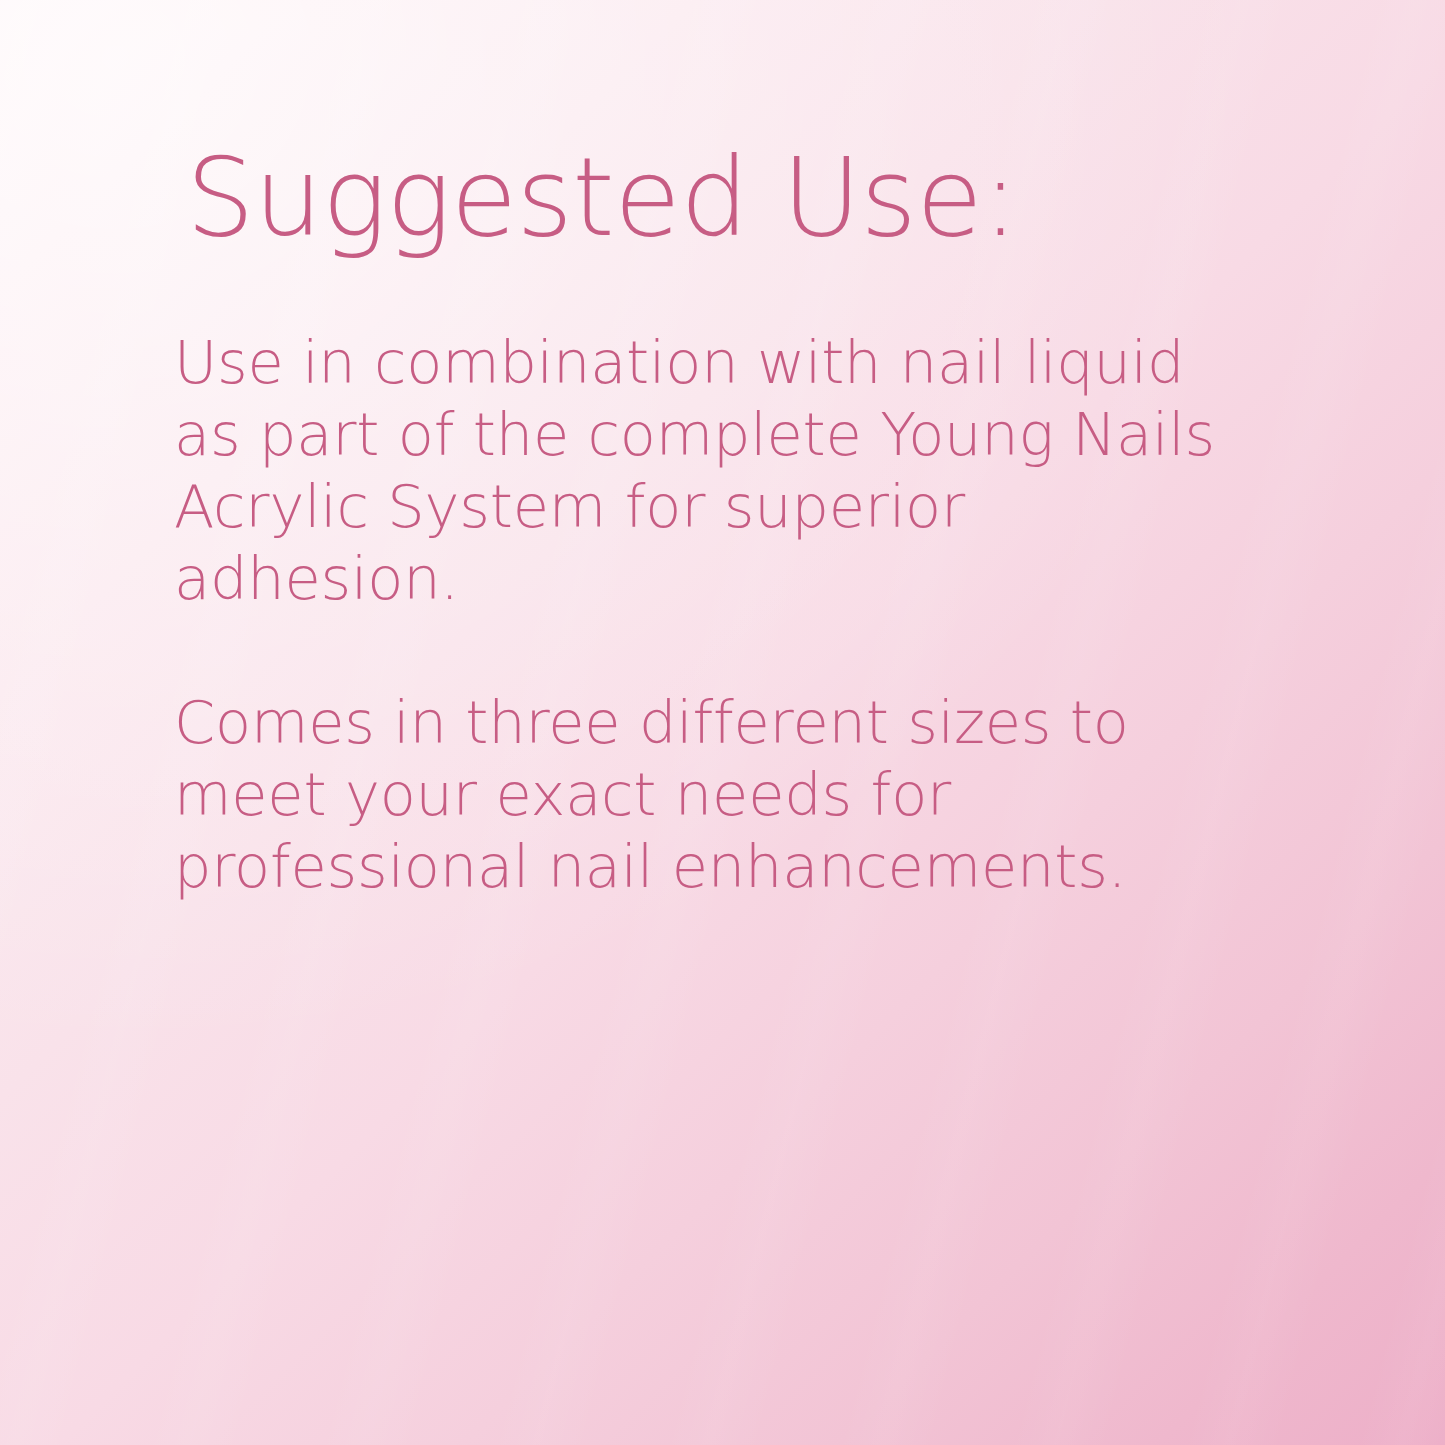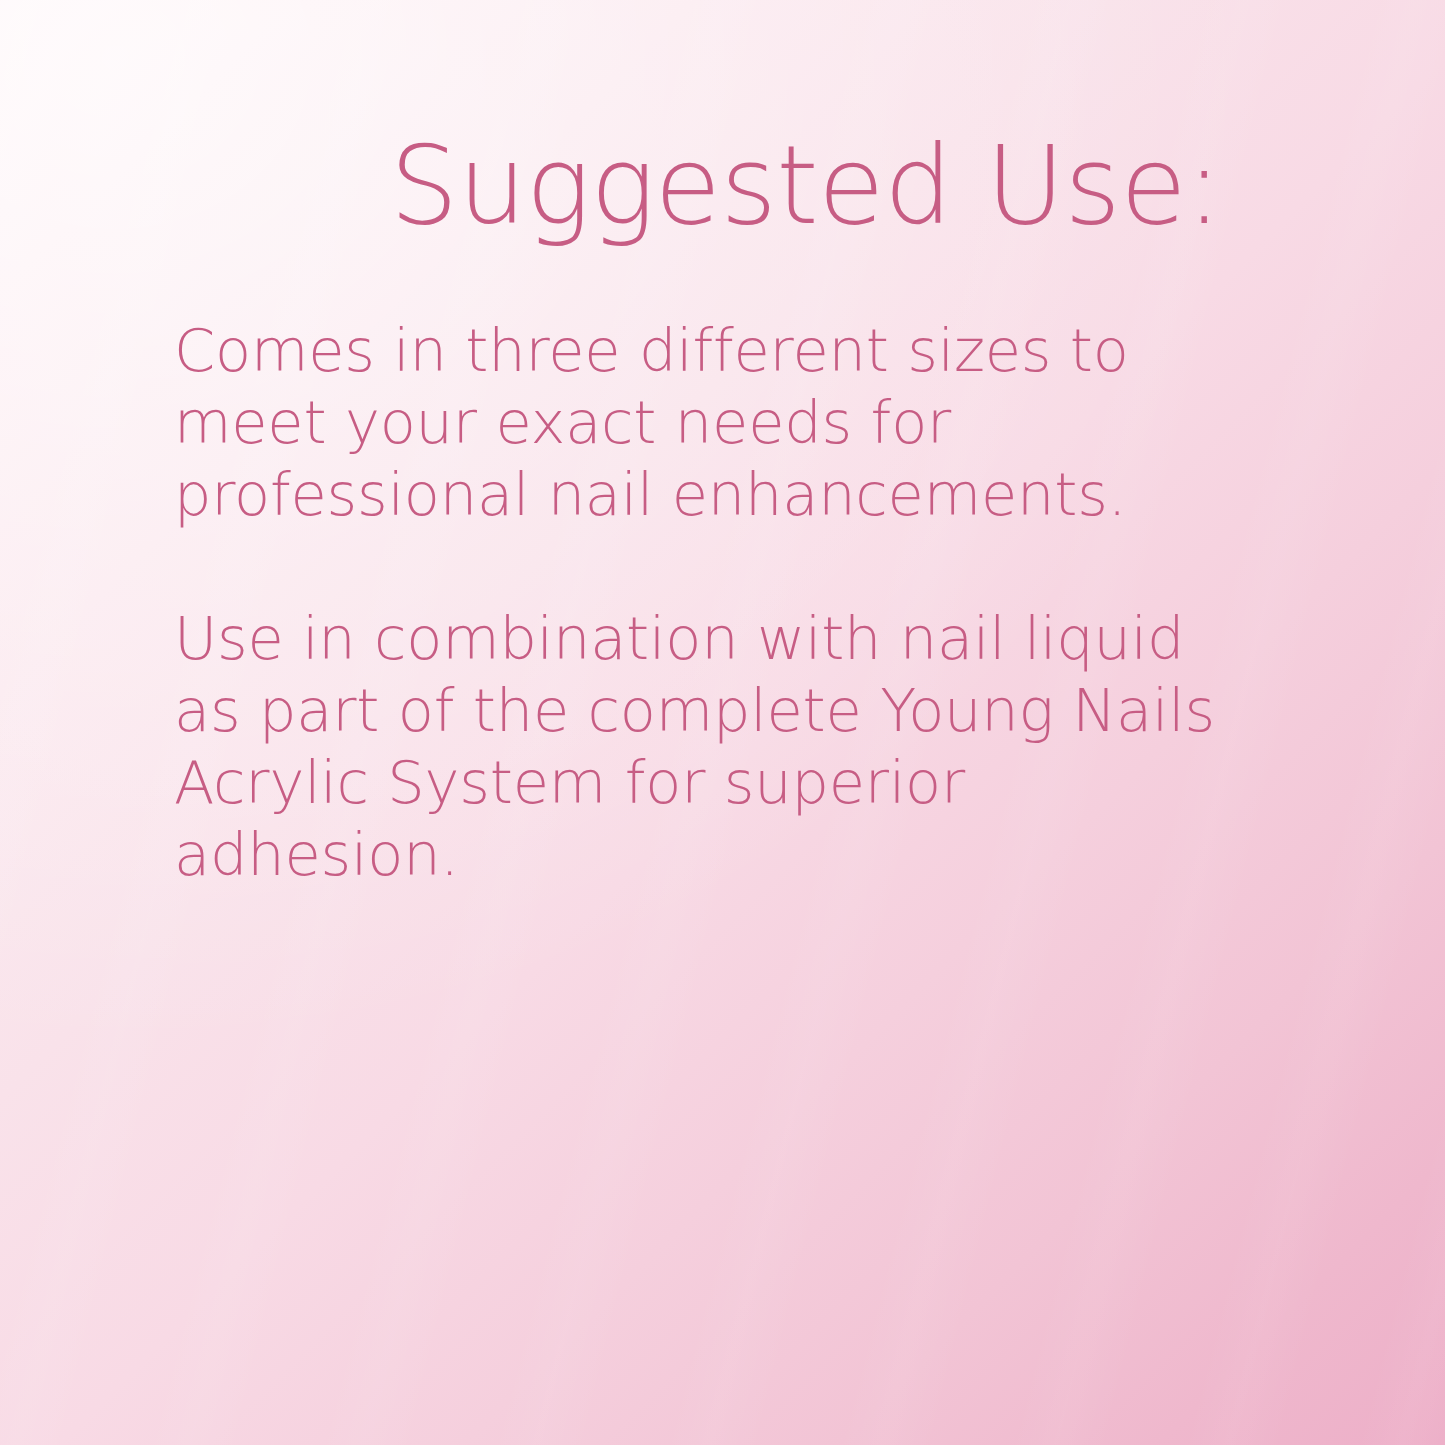--- a/index.html
+++ b/index.html
@@ -66,30 +66,29 @@
   
   .content {
     position: absolute;
     left: 174px;
     top: 0;
     width: 1048px;
     z-index: 3;
   }
 
   .heading {
-    margin: 0;
+    margin: 12px;
     padding-top: 126px;
     font-family: "DejaVu Sans", sans-serif;
     font-weight: 300;
     font-size: 108px;
     line-height: 1.12;
     letter-spacing: -0.5px;
     color: #c75d84;
     white-space: nowrap;
-    text-align: right;
   }
 
   .body-block {
     margin-top: 68px;
   }
 
   .paragraph {
     margin: 0;
     font-family: "DejaVu Sans", sans-serif;
     font-weight: 300;
@@ -107,21 +106,21 @@
 <body>
 
 <div id="promo-card">
 
   <div class="content">
 
     <h1 class="heading">Suggested Use:</h1>
 
     <div class="body-block">
 
+      <p class="paragraph">Use in combination with nail liquid as part of the complete Young Nails Acrylic System for superior adhesion.</p>
+
       <p class="paragraph">Comes in three different sizes to meet your exact needs for professional nail enhancements.</p>
-
-      <p class="paragraph">Use in combination with nail liquid as part of the complete Young Nails Acrylic System for superior adhesion.</p>
 
     </div>
 
   </div>
 
 </div>
 
 </body></html>

